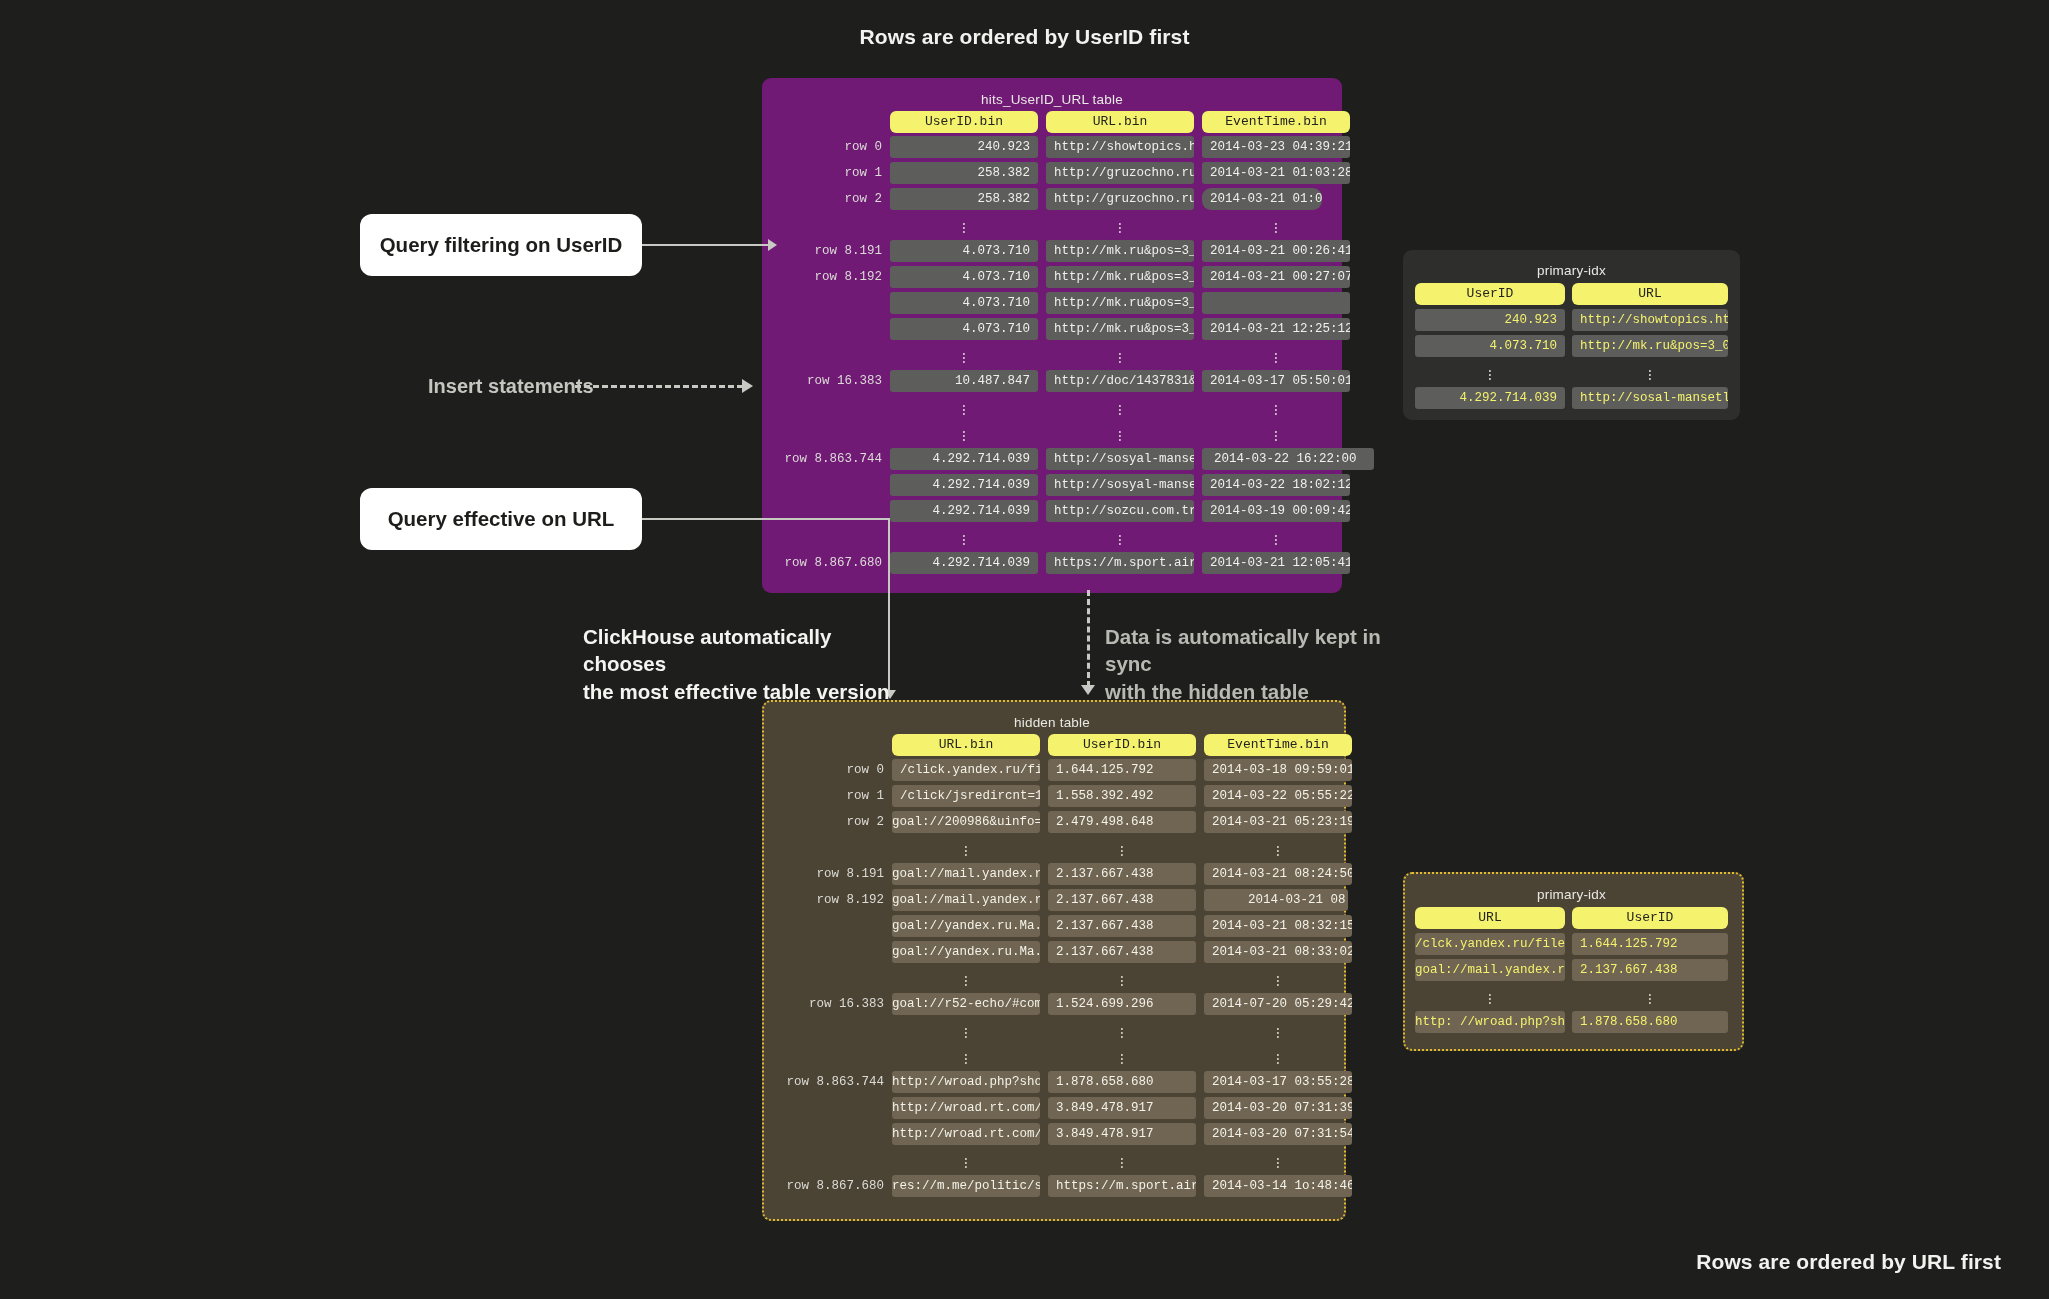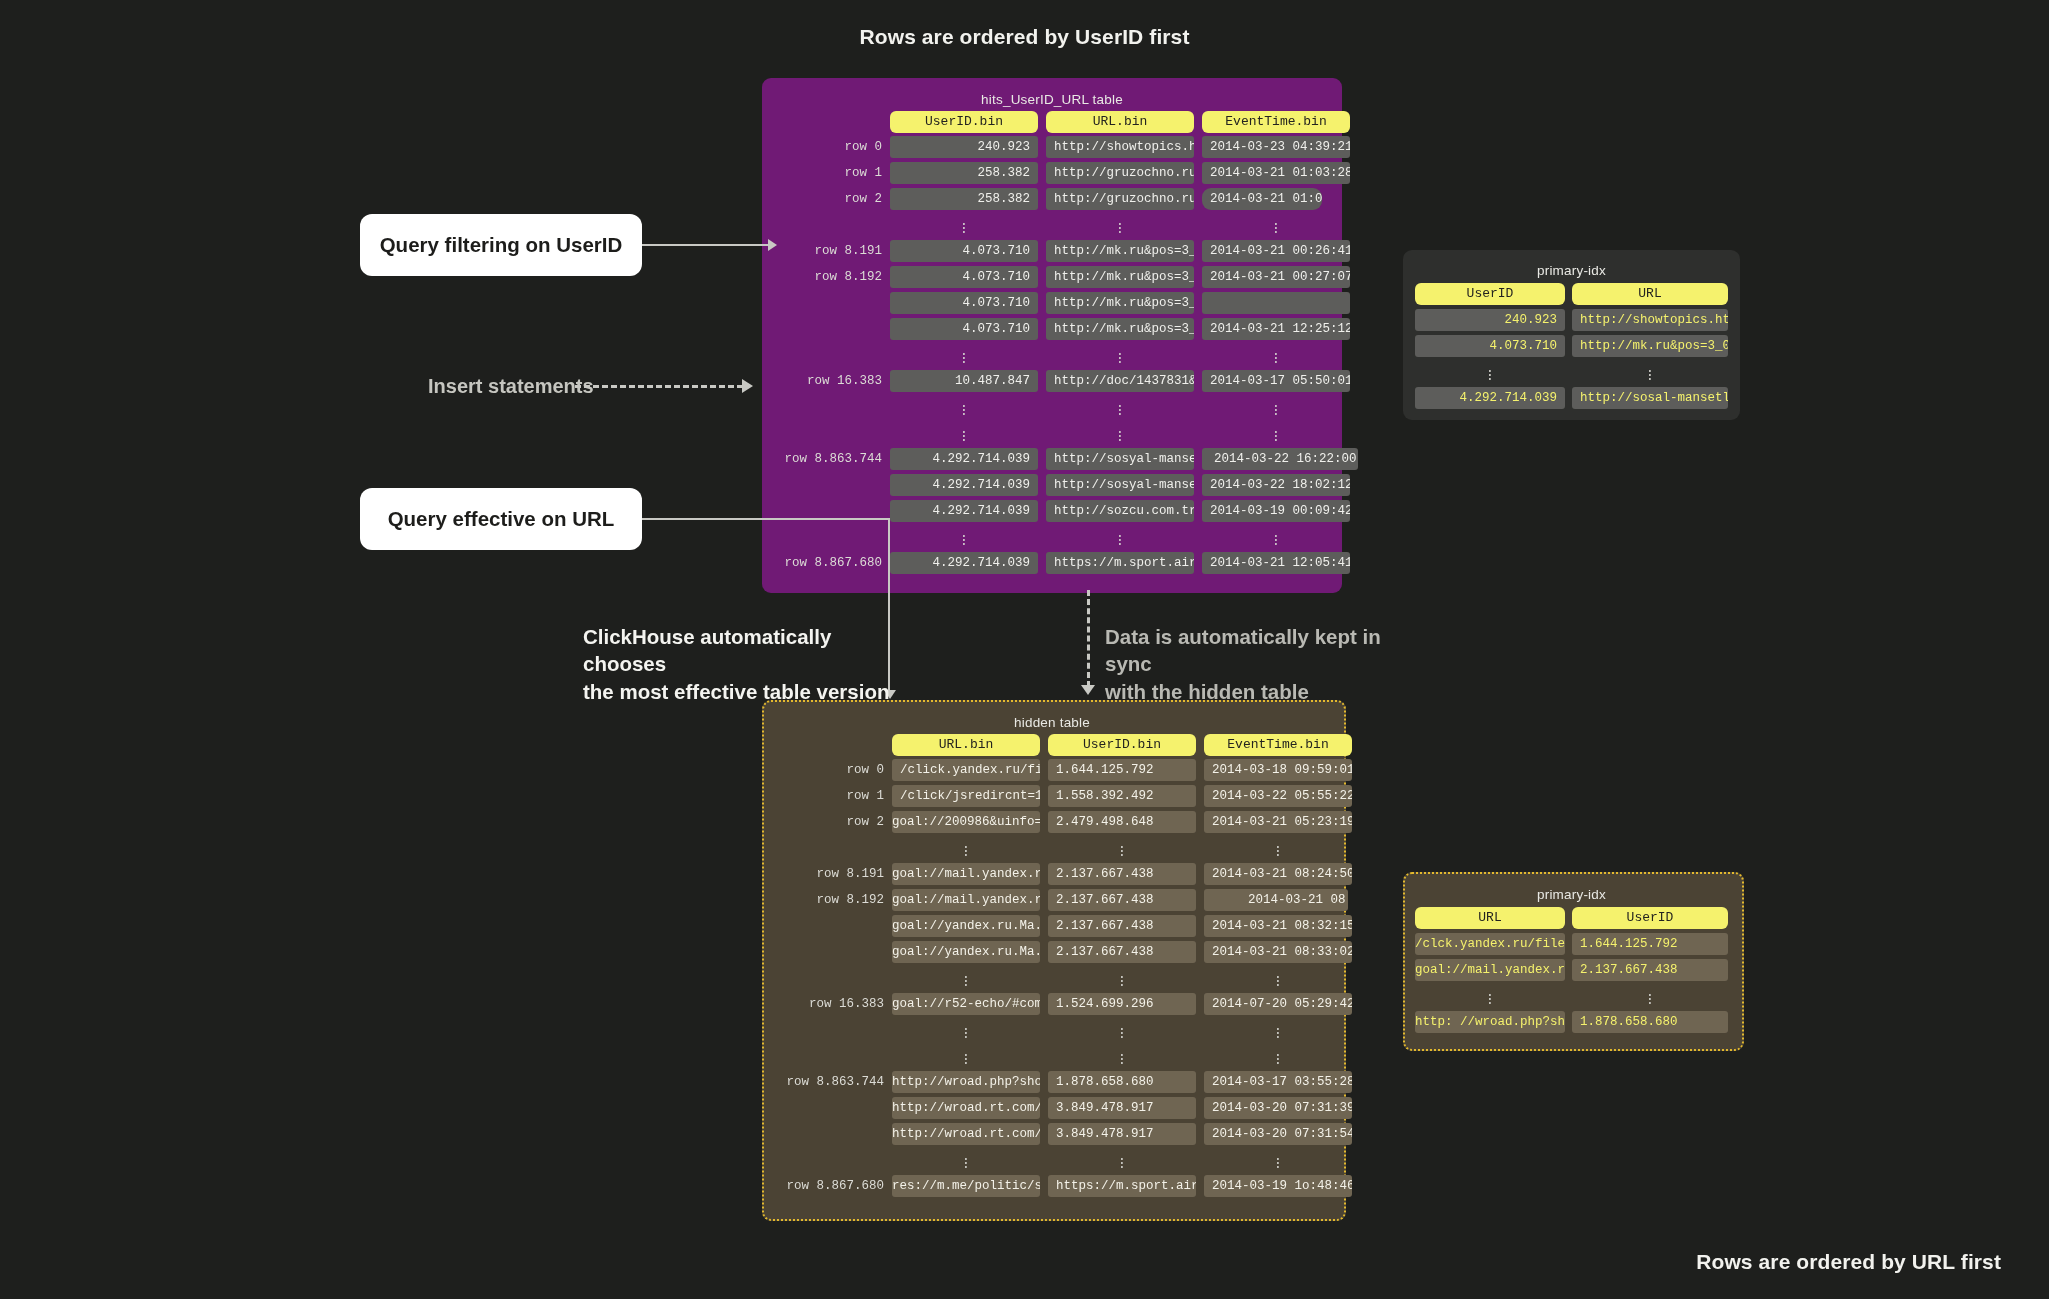--- a/index.html
+++ b/index.html
@@ -194,21 +194,21 @@
       <i>·</i>
     </div>
     <div class="vdots" style="left: 440px; top: 348px; width: 148px;">
       <i>·</i>
       <i>·</i>
       <i>·</i>
     </div>
     <div class="rowlabel" style="left: 0px; top: 370px; width: 120px;">row 8.863.744</div>
     <div class="cell r" style="left: 128px; top: 370px; width: 148px;">4.292.714.039</div>
     <div class="cell l" style="left: 284px; top: 370px; width: 148px;">http://sosyal-mansetleri...</div>
-    <div class="cell l" style="left: 440px; top: 370px; width: 156px; padding-left: 12px;">2014-03-22 16:22:00</div>
+    <div class="cell l" style="left: 440px; top: 370px; width: 172px; padding-left: 12px;">2014-03-22 16:22:00</div>
     <div class="cell r" style="left: 128px; top: 396px; width: 148px;">4.292.714.039</div>
     <div class="cell l" style="left: 284px; top: 396px; width: 148px;">http://sosyal-mansetleri...</div>
     <div class="cell l" style="left: 440px; top: 396px; width: 148px;">2014-03-22 18:02:12</div>
     <div class="cell r" style="left: 128px; top: 422px; width: 148px;">4.292.714.039</div>
     <div class="cell l" style="left: 284px; top: 422px; width: 148px;">http://sozcu.com.tr/oaut</div>
     <div class="cell l" style="left: 440px; top: 422px; width: 148px;">2014-03-19 00:09:42</div>
     <div class="vdots" style="left: 128px; top: 452px; width: 148px;">
       <i>·</i>
       <i>·</i>
       <i>·</i>
@@ -367,21 +367,21 @@
       <i>·</i>
     </div>
     <div class="vdots" style="left: 440px; top: 451px; width: 148px;">
       <i>·</i>
       <i>·</i>
       <i>·</i>
     </div>
     <div class="rowlabel" style="left: 0px; top: 473px; width: 120px;">row 8.867.680</div>
     <div class="cell c" style="left: 128px; top: 473px; width: 148px;">res://m.me/politic/stati...</div>
     <div class="cell l" style="left: 284px; top: 473px; width: 148px;">https://m.sport.airway/?</div>
-    <div class="cell l" style="left: 440px; top: 473px; width: 148px;">2014-03-19 1o:48:46</div>
+    <div class="cell l" style="left: 440px; top: 473px; width: 148px;">2014-03-14 1o:48:46</div>
   </div>
 
 <div class="panel" id="idx-bottom" style="left:1403px;top:872px;width:337px;height:175px;">
   <div class="panel-title" style="position:absolute;left:0;top:13px;width:333px;">primary-idx</div>
 <div class="colhead" style="left: 10px; top: 33px; width: 150px;">URL</div>
     <div class="colhead" style="left: 167px; top: 33px; width: 156px;">UserID</div>
     <div class="cell c" style="left: 10px; top: 59px; width: 150px;">/clck.yandex.ru/file.com...</div>
     <div class="cell l" style="left: 167px; top: 59px; width: 156px;">1.644.125.792</div>
     <div class="cell c" style="left: 10px; top: 85px; width: 150px;">goal://mail.yandex.ru/Ma...</div>
     <div class="cell l" style="left: 167px; top: 85px; width: 156px;">2.137.667.438</div>

